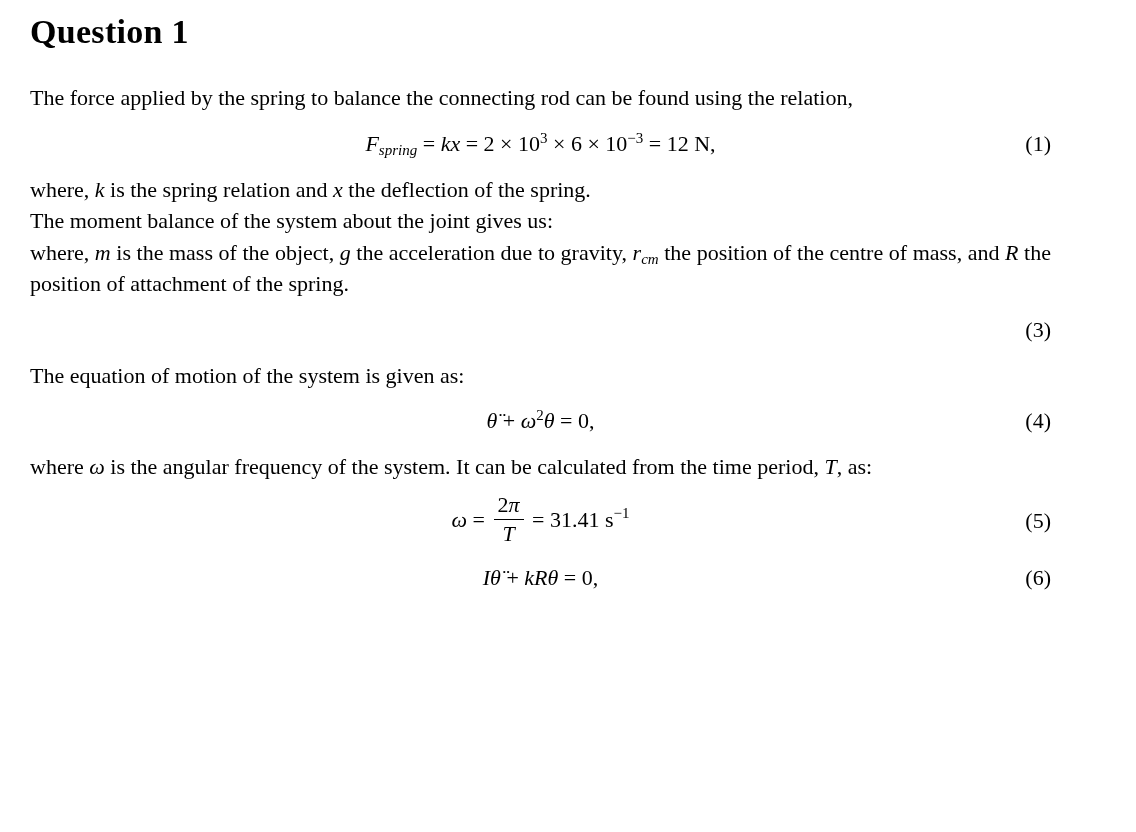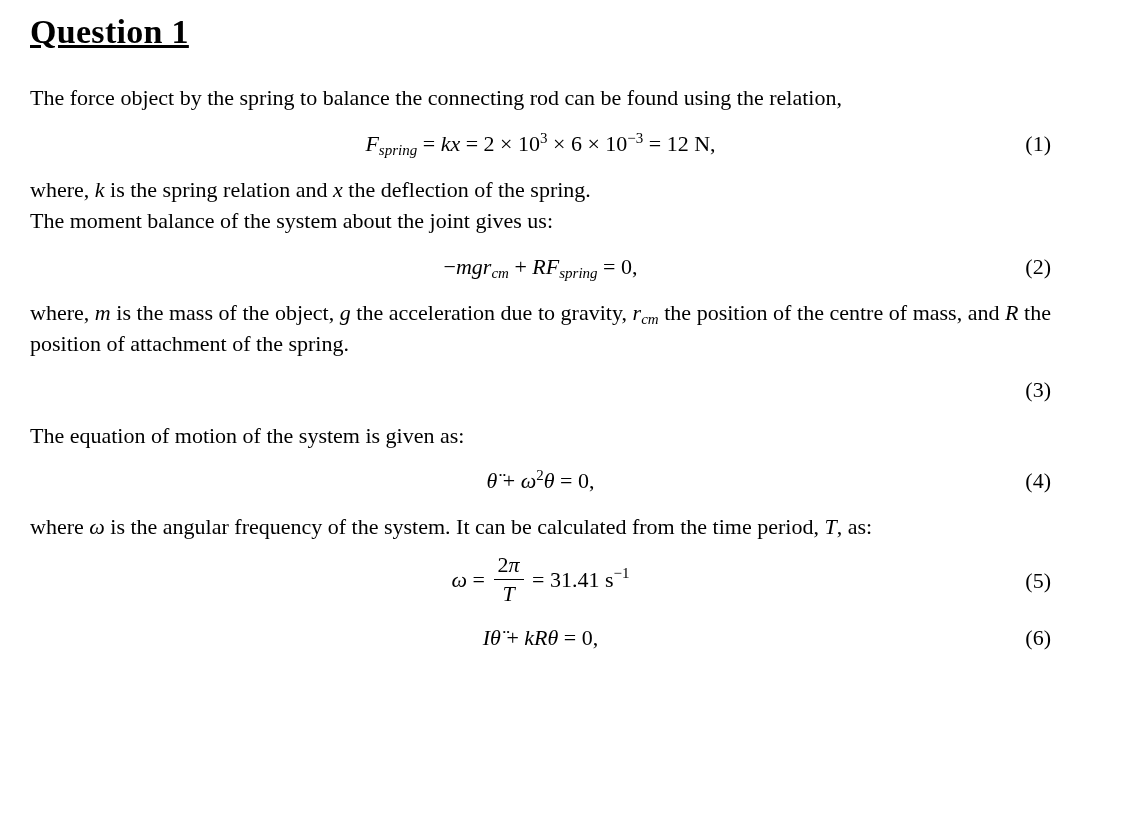--- a/index.html
+++ b/index.html
@@ -15,21 +15,20 @@
     margin-left: 30px;
     width: 1021px;
     padding-top: 12px;
   }
   .doc-title {
     font-size: 34px;
     line-height: 40px;
     font-weight: bold;
     margin-bottom: 30px;
     letter-spacing: 0.3px;
-    text-decoration: underline;
   }
   .para {
     font-size: 22px;
     line-height: 31.5px;
     text-align: justify;
   }
   .eq-row {
     position: relative;
     display: flex;
     justify-content: center;
@@ -79,34 +78,30 @@
     padding-top: 2px;
   }
 </style>
 </head>
 <body>
 
 <div class="page">
 
   <h1 class="doc-title">Question 1</h1>
 
-  <div class="para">The force object by the spring to balance the connecting rod can be found using the relation,</div>
+  <div class="para">The force applied by the spring to balance the connecting rod can be found using the relation,</div>
 
   <div class="eq-row">
     <div class="eq"><span class="it">F</span><sub>spring</sub><span> = </span><span class="it">kx</span><span> = 2 × 10</span><sup>3</sup><span> × 6 × 10</span><sup>−3</sup><span> = 12 N,</span></div>
     <span class="eq-num">(1)</span>
   </div>
 
   <div class="para"><span>where, </span><span class="it">k</span><span> is the spring relation and </span><span class="it">x</span><span> the deflection of the spring.</span></div>
   <div class="para">The moment balance of the system about the joint gives us:</div>
 
-  <div class="eq-row">
-    <div class="eq"><span>−</span><span class="it">mgr</span><sub>cm</sub><span> + </span><span class="it">RF</span><sub>spring</sub><span> = 0,</span></div>
-    <span class="eq-num">(2)</span>
-  </div>
 
   <div class="para"><span>where, </span><span class="it">m</span><span> is the mass of the object, </span><span class="it">g</span><span> the acceleration due to gravity, </span><span class="it">r</span><sub>cm</sub><span> the position of the centre of mass, and </span><span class="it">R</span><span> the position of attachment of the spring.</span></div>
 
   <div class="eq-row">
     <span class="eq-num">(3)</span>
   </div>
 
   <div class="para">The equation of motion of the system is given as:</div>
 
   <div class="eq-row">

